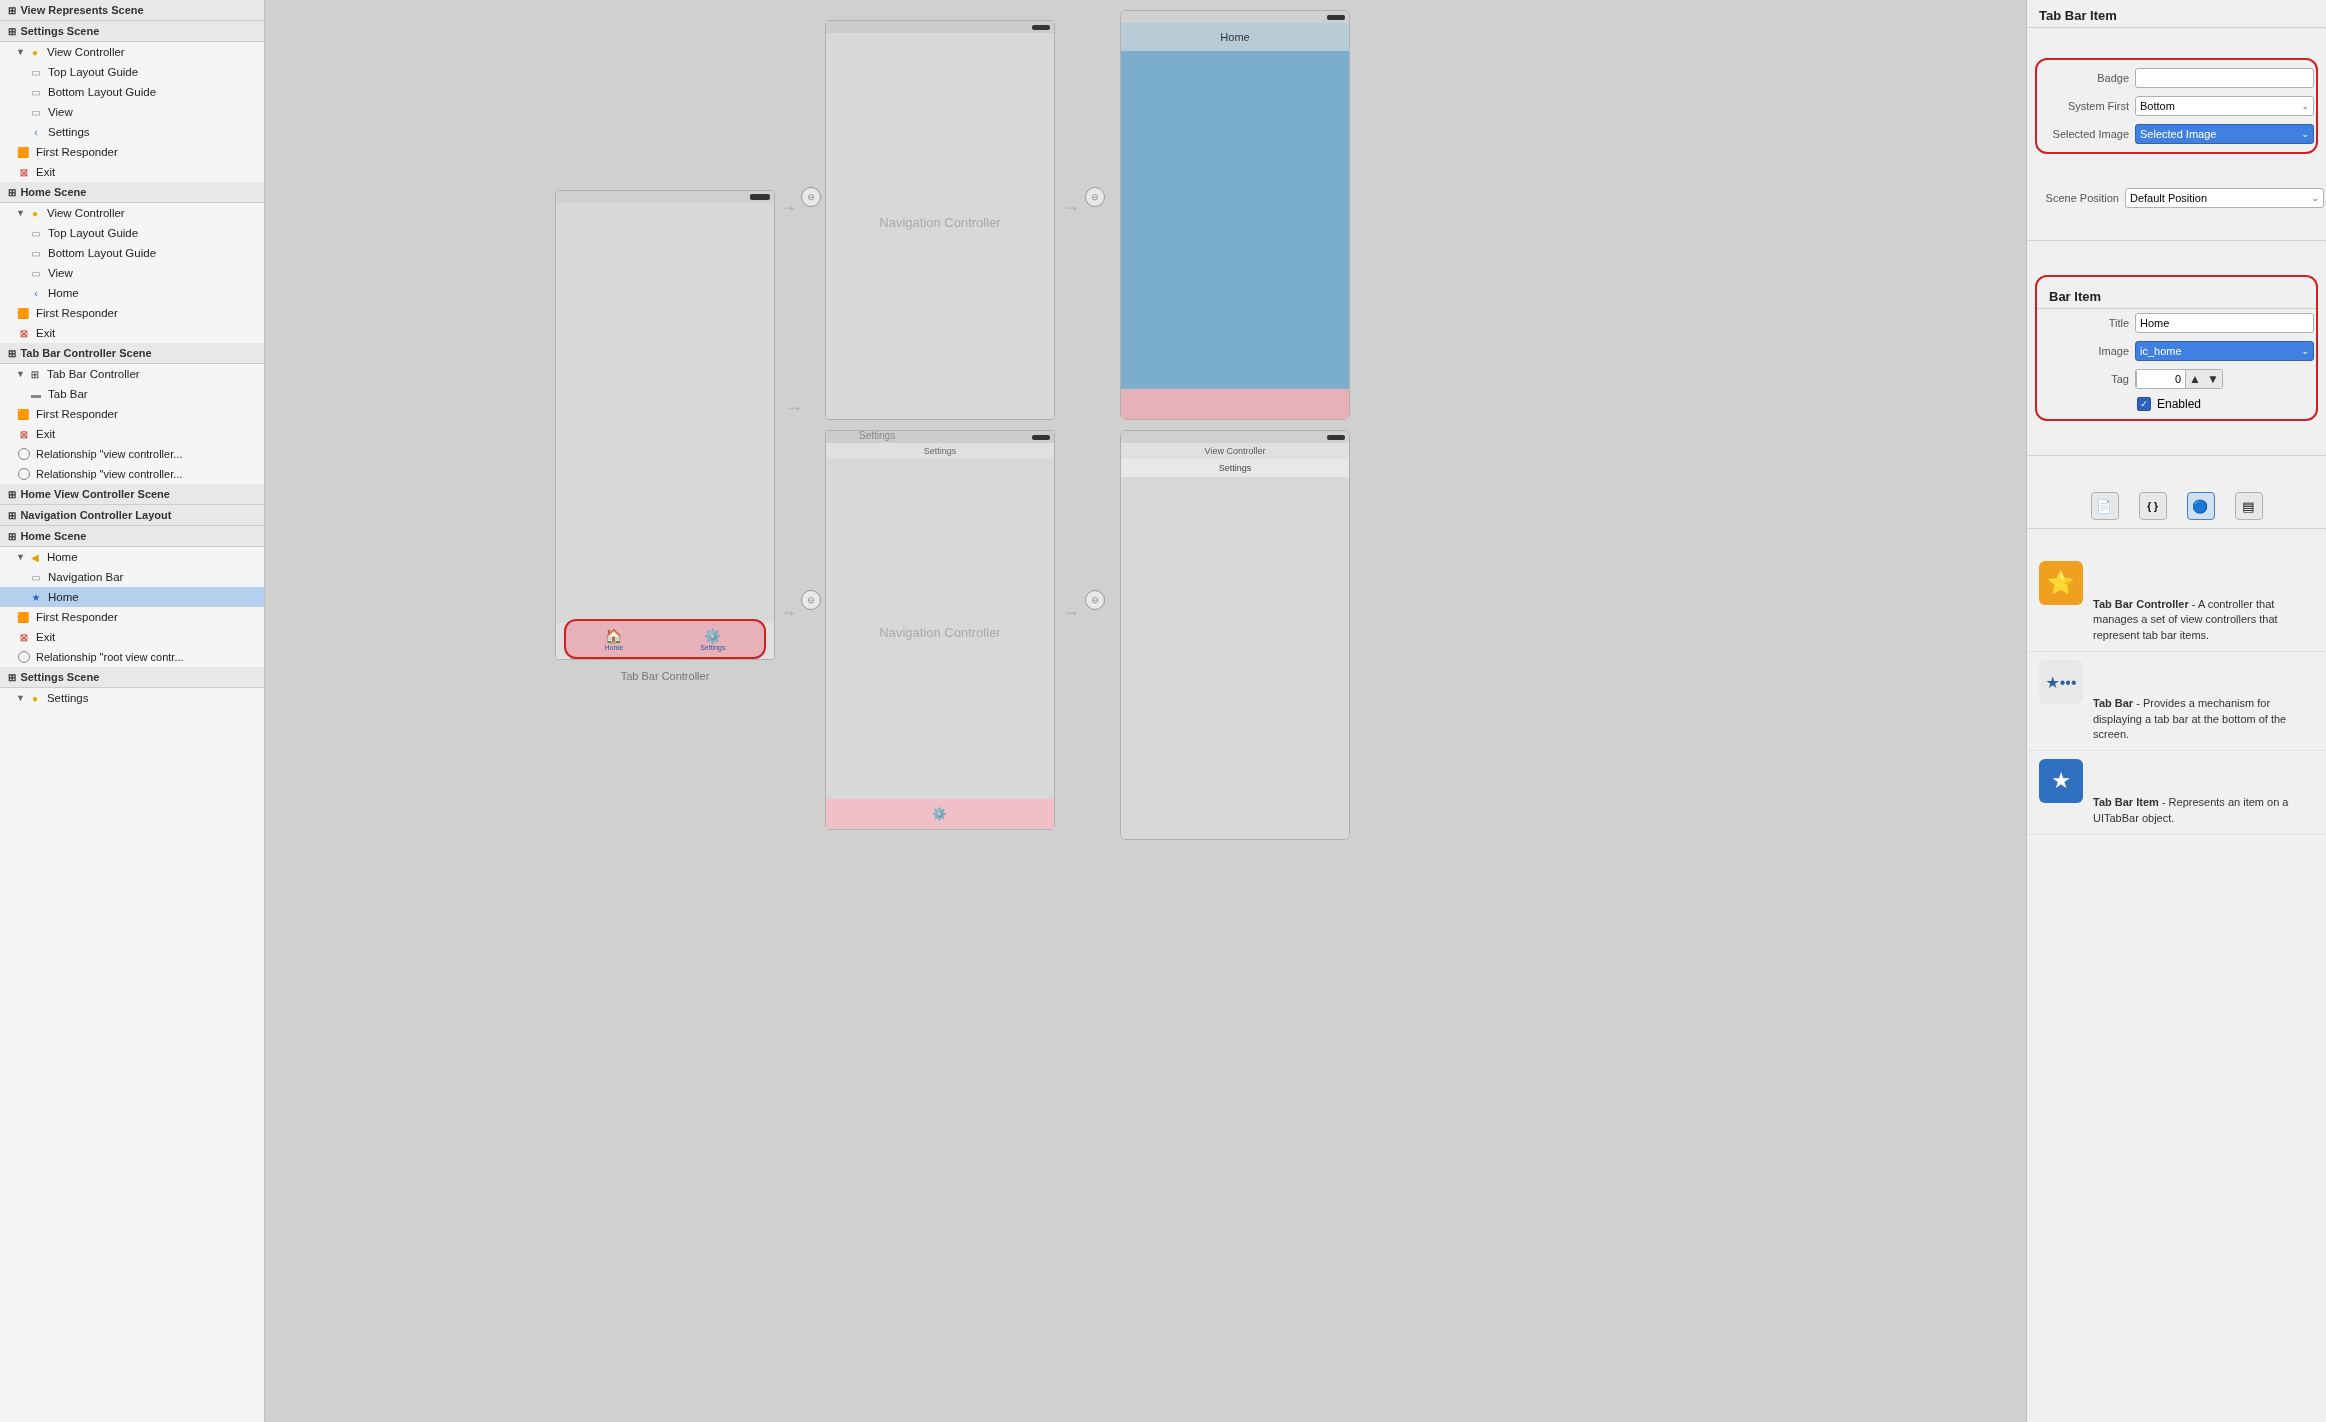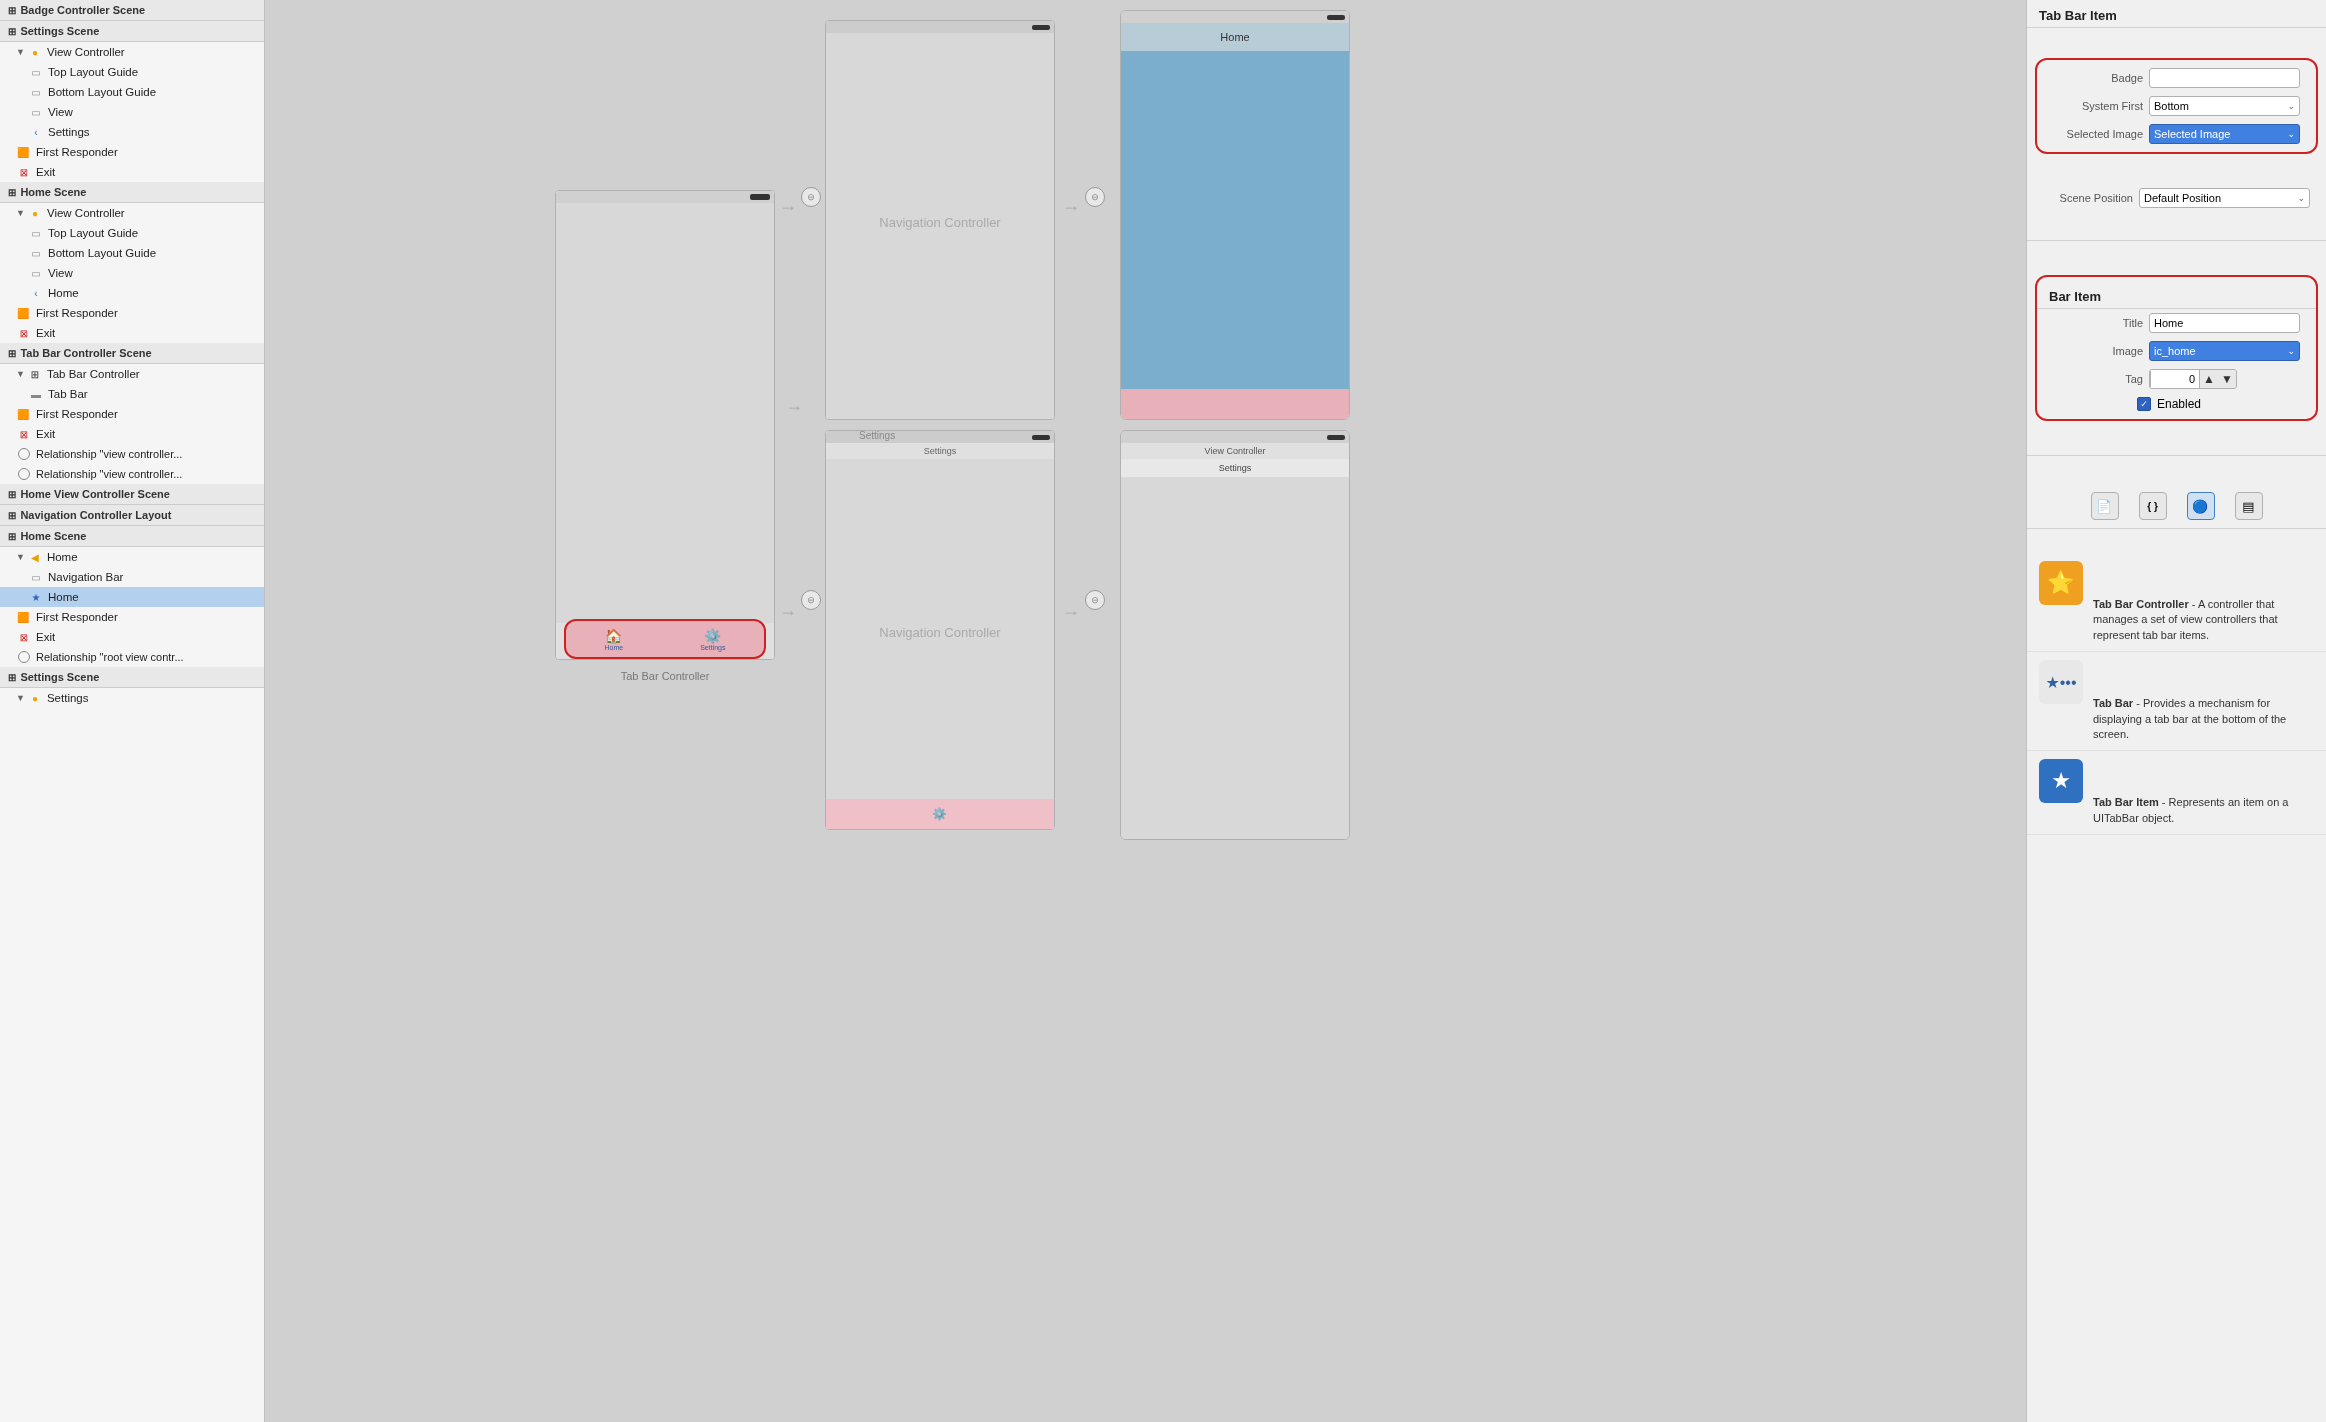--- a/index.html
+++ b/index.html
@@ -112,21 +112,21 @@
       font-size: 13px;
       font-weight: 600;
       color: #222;
       padding: 8px 12px 4px;
       border-bottom: 1px solid #d0d0d0;
     }
 
     .form-row {
       display: flex;
       align-items: center;
-      padding: 4px 16px;
+      padding: 4px 2px;
       gap: 6px;
     }
     .form-label {
       font-size: 11px;
       color: #555;
       text-align: right;
       flex: 0 0 90px;
     }
     .form-input {
       flex: 1;
@@ -248,21 +248,21 @@
       text-align: center;
     }
   </style>
 </head>
 <body>
 
 <div id="sidebar">
 
   <div class="scene-header">
     <span class="scene-icon">⊞</span>
-    <span>Badge Controller Scene</span>
+    <span>View Represents Scene</span>
   </div>
 
   <div class="scene-header">
     <span class="scene-icon">⊞</span>
     <span>Settings Scene</span>
   </div>
   <div class="tree-item indent-1">
     <span class="arrow">▼</span>
     <span class="icon icon-yellow">●</span>
     <span>View Controller</span>

